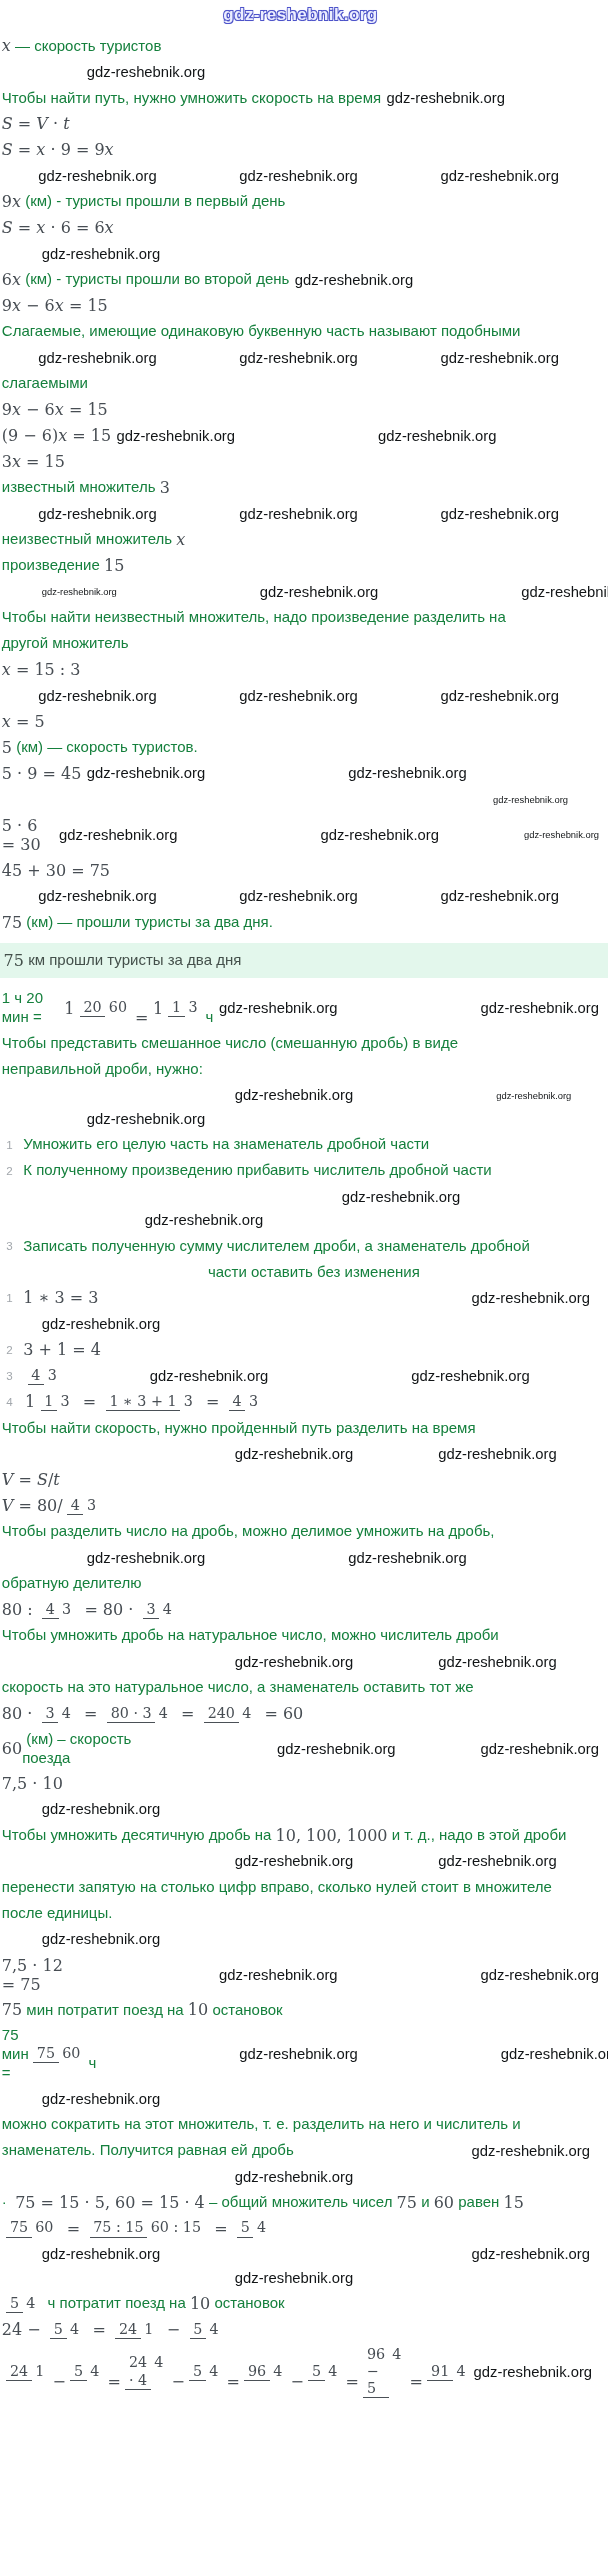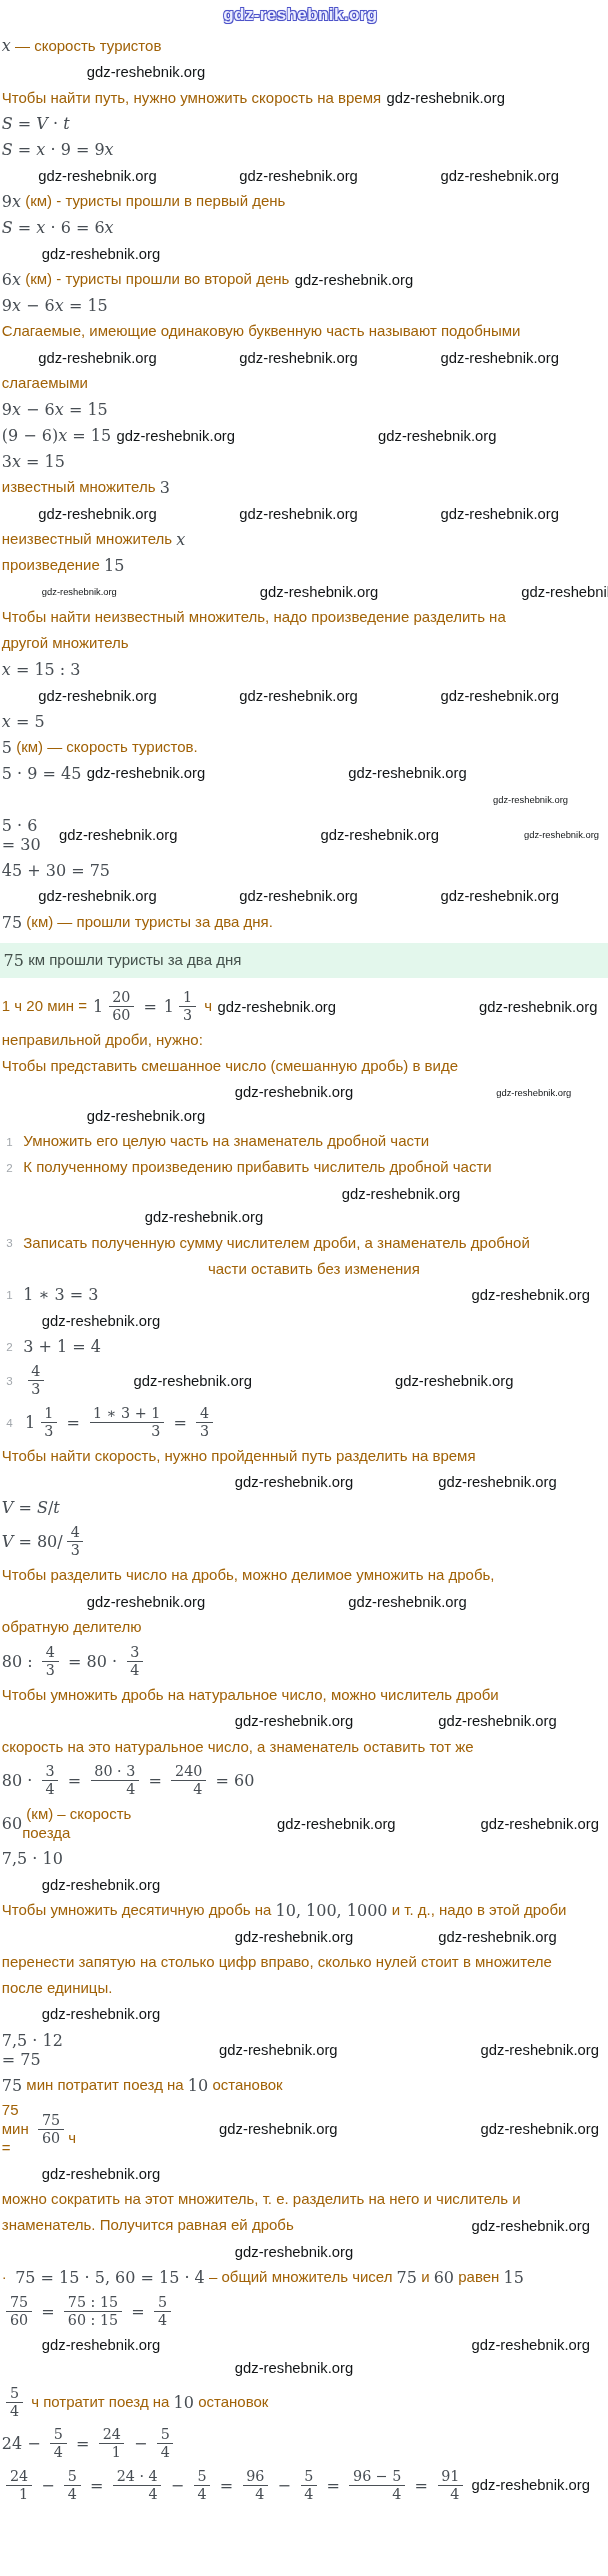--- a/index.html
+++ b/index.html
@@ -2,41 +2,41 @@
 <html style="font-size:14.3px"><head>
 <meta charset="utf-8">
 <style>
   html,body{margin:0;padding:0;background:#ffffff;}
   body{width:608px;font-family:"Liberation Sans",sans-serif;color:#3e444a;}
   .doc{box-sizing:border-box;min-height:2576px;padding:3.6px 9px 5.4px 1.8px;overflow:hidden;}
   .line{display:flex;align-items:center;margin:6.3px 0;min-height:19.7px;white-space:nowrap;}
   .top{justify-content:center;margin:1.8px 0 10.7px 0;}
   .topwm{font-size:17px;font-weight:bold;letter-spacing:0.4px;color:#eceeff;
          text-shadow:-0.9px -0.9px 0 #4d53c9,0.9px -0.9px 0 #4d53c9,-0.9px 0.9px 0 #4d53c9,0.9px 0.9px 0 #4d53c9,0 0 1.8px #7b80e0;}
-  .seg-t{font-size:15px;color:#a16207;white-space:pre-wrap;line-height:1.25;}
+  .seg-t{font-size:15px;color:#15803d;white-space:pre-wrap;line-height:1.25;}
   .seg-m{font-family:"DejaVu Serif","Liberation Serif",serif;font-size:16px;color:#474d53;white-space:pre-wrap;line-height:1.2;}
   .seg-m i{font-style:italic;}
   .seg-w{font-size:14.8px;color:#121517;margin-left:5.4px;white-space:nowrap;}
   .seg-ws{font-size:9.4px;}
   .wm{margin:3.6px 0;}
   .wm3{justify-content:space-between;padding:0 40px 0 31px;}
   .wmR{justify-content:flex-end;padding-right:31px;}
   .g1{margin-left:40px;}
   .g2{margin-left:85px;}
   .g3{margin-left:143px;}
   .g4{margin-left:233px;}
   .g5{margin-left:340px;}
   .gR{margin-left:auto;margin-right:9px;}
   .li .linum{color:#a2a7ac;font-size:11.6px;min-width:9px;margin:0 10.7px 0 1.8px;text-align:right;}
   .pind{padding-left:27px;justify-content:center;}
   .hl{background:#e3f7ec;margin:10.7px -9px 10.7px -1.8px;padding:8px 9px 8px 3.6px;}
   .hl .seg-t,.hl .seg-m{color:#44504b;}
   .fx{display:inline-flex;align-items:center;margin:0 1.8px;}
   .fx .whole{margin-right:2.7px;}
-  .frac{display:inline-flex;flex-direction:column;align-items:flex-end;line-height:1.18;margin:0 2.7px;vertical-align:middle;}
+  .frac{display:inline-flex;flex-direction:row;align-items:flex-start;line-height:1.18;margin:0 2.7px;vertical-align:middle;}
   .frac .num,.frac .den{font-size:14.3px;padding:0 3.6px;}
   .frac .num{border-bottom:1.3px solid #4a5056;}
 </style>
 </head>
 <body>
 
 <div class="doc">
   <div class="line top">
     <span class="topwm">gdz-reshebnik.org</span>
   </div>
@@ -191,24 +191,24 @@
           <span class="frac">
             <span class="num seg-m">1</span>
             <span class="den seg-m">3</span>
           </span>
         </span>
         <span class="seg-t"> ч</span>
         <span class="seg-w">gdz-reshebnik.org</span>
         <span class="seg-w g3">gdz-reshebnik.org</span>
       </div>
       <div class="line p">
+        <span class="seg-t">Чтобы представить смешанное число (смешанную дробь) в виде</span>
+      </div>
+      <div class="line p">
         <span class="seg-t">неправильной дроби, нужно:</span>
-      </div>
-      <div class="line p">
-        <span class="seg-t">Чтобы представить смешанное число (смешанную дробь) в виде</span>
       </div>
       <div class="line wm">
         <span class="seg-w g4">gdz-reshebnik.org</span>
         <span class="seg-w seg-ws g3">gdz-reshebnik.org</span>
       </div>
       <div class="line wm">
         <span class="seg-w g2">gdz-reshebnik.org</span>
       </div>
       <div class="line li">
         <span class="linum">1</span>

